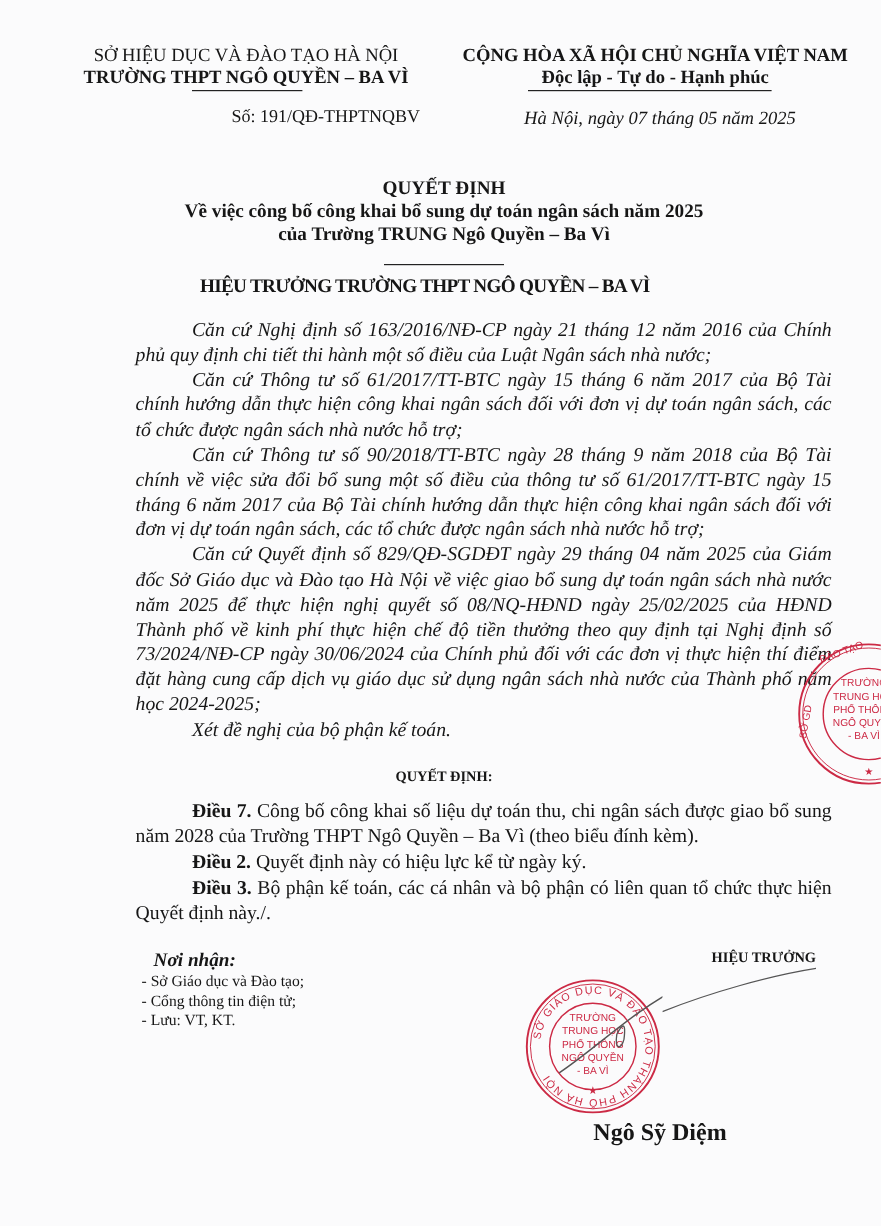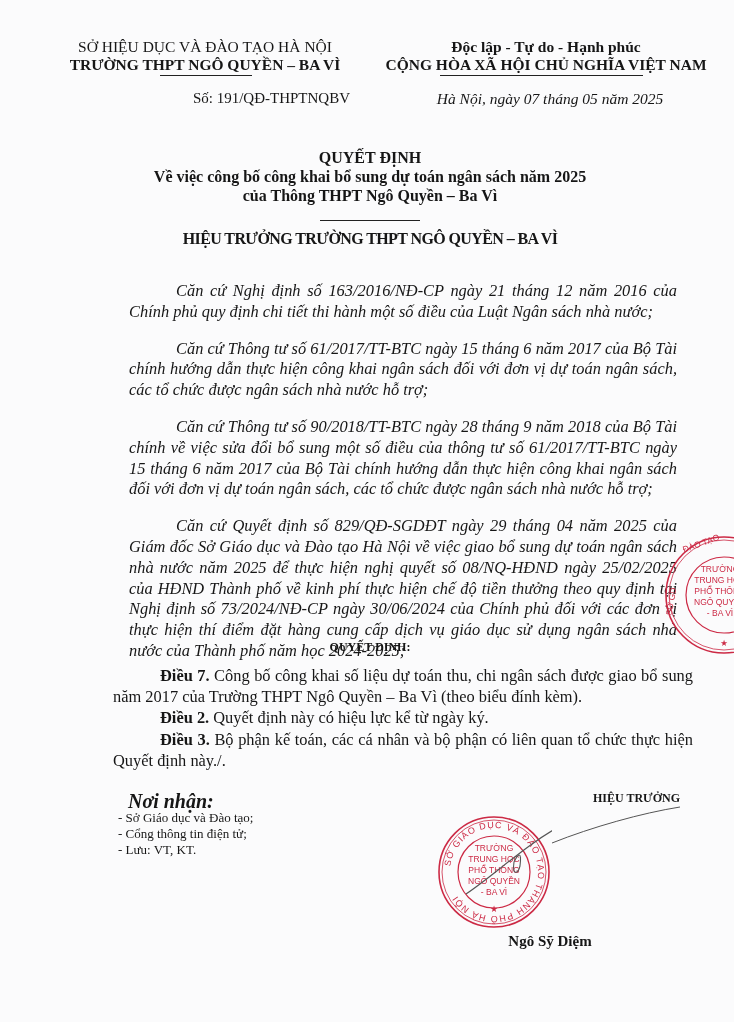--- a/index.html
+++ b/index.html
@@ -9,66 +9,67 @@
   }
   .abs { position: absolute; }
   .b { font-weight: bold; }
   .i { font-style: italic; }
   .hdr-left { left: 60px; width: 290px; top: 38px; font-size: 15.5px; line-height: 18px; text-align: center; }
   .hdr-right { left: 360px; width: 372px; top: 38px; font-size: 15.5px; line-height: 18px; text-align: center; }
   .rule { position: absolute; height: 1px; background: #222; }
   .so { left: 60px; width: 290px; top: 90px; font-size: 15px; text-align: right; }
   .date { left: 380px; width: 340px; top: 90px; font-size: 15.5px; text-align: center; }
   .title { left: 60px; width: 620px; top: 148px; font-size: 16px; line-height: 19px; text-align: center; font-weight: bold; }
-  .authority { left: 60px; width: 620px; top: 230px; font-size: 16px; text-align: center; font-weight: bold; letter-spacing: -0.6px; }
+  .authority { left: 44px; width: 620px; top: 230px; font-size: 16px; text-align: center; font-weight: bold; letter-spacing: -0.6px; }
   .body { left: 113px; width: 580px; top: 265px; font-size: 16.4px; line-height: 20.8px; font-style: italic; text-align: justify; }
-  .body p { margin: 16px; text-indent: 47px; }
+  .body p { margin: 0; text-indent: 47px; }
   .qd2 { left: 60px; width: 620px; top: 640px; font-size: 12px; text-align: center; font-weight: bold; }
   .articles { left: 113px; width: 580px; top: 665px; font-size: 16.4px; line-height: 21.2px; text-align: justify; }
   .articles p { margin: 0; text-indent: 47px; }
   .recipients { left: 118px; top: 793px; font-size: 13px; line-height: 16px; }
-  .recipients .head { font-size: 20px; font-weight: bold; font-style: italic; margin-left: 10px; margin-bottom: 1px; }
+  .recipients .head { font-size: 16px; font-weight: bold; font-style: italic; margin-left: 10px; margin-bottom: 1px; }
   .signer-title { left: 420px; width: 260px; top: 791px; font-size: 12px; text-align: right; font-weight: bold; }
-  .signer-name { left: 420px; width: 260px; top: 933px; font-size: 15px; text-align: center; font-weight: bold; }
+  .signer-name { left: 420px; width: 260px; top: 933px; font-size: 20px; text-align: center; font-weight: bold; }
 </style>
 </head>
 <body>
 
 <div class="abs hdr-left">
   <div>SỞ HIỆU DỤC VÀ ĐÀO TẠO HÀ NỘI</div>
   <div class="b">TRƯỜNG THPT NGÔ QUYỀN – BA VÌ</div>
 </div>
 <div class="rule" style="left:160px; width:92px; top:75px;"></div>
 <div class="abs so">Số:  191/QĐ-THPTNQBV</div>
 
 <div class="abs hdr-right">
+  <div class="b">CỘNG HÒA XÃ HỘI CHỦ NGHĨA VIỆT NAM</div>
   <div class="b">Độc lập - Tự do - Hạnh phúc</div>
-  <div class="b">CỘNG HÒA XÃ HỘI CHỦ NGHĨA VIỆT NAM</div>
 </div>
 <div class="rule" style="left:440px; width:203px; top:75px;"></div>
 <div class="abs date i">Hà Nội, ngày  07  tháng 05  năm 2025</div>
 
 <div class="abs title">
   <div>QUYẾT ĐỊNH</div>
   <div>Về việc công bố công khai bổ sung dự toán ngân sách năm 2025</div>
-  <div>của Thông THPT Ngô Quyền – Ba Vì</div>
+  <div>của Trường TRUNG Ngô Quyền – Ba Vì</div>
 </div>
 <div class="rule" style="left:320px; width:100px; top:220px;"></div>
 <div class="abs authority">HIỆU TRƯỞNG TRƯỜNG THPT NGÔ QUYỀN – BA VÌ</div>
 
 <div class="abs body">
   <p>Căn cứ Nghị định số 163/2016/NĐ-CP ngày 21 tháng 12 năm 2016 của Chính phủ quy định chi tiết thi hành một số điều của Luật Ngân sách nhà nước;</p>
   <p>Căn cứ Thông tư số 61/2017/TT-BTC ngày 15 tháng 6 năm 2017 của Bộ Tài chính hướng dẫn thực hiện công khai ngân sách đối với đơn vị dự toán ngân sách, các tổ chức được ngân sách nhà nước hỗ trợ;</p>
   <p>Căn cứ Thông tư số 90/2018/TT-BTC ngày 28 tháng 9 năm 2018 của Bộ Tài chính về việc sửa đổi bổ sung một số điều của thông tư số 61/2017/TT-BTC ngày 15 tháng 6 năm 2017 của Bộ Tài chính hướng dẫn thực hiện công khai ngân sách đối với đơn vị dự toán ngân sách, các tổ chức được ngân sách nhà nước hỗ trợ;</p>
   <p>Căn cứ Quyết định số 829/QĐ-SGDĐT ngày 29 tháng 04 năm 2025 của Giám đốc Sở Giáo dục và Đào tạo Hà Nội về việc giao bổ sung dự toán ngân sách nhà nước năm 2025 để thực hiện nghị quyết số 08/NQ-HĐND ngày 25/02/2025 của HĐND Thành phố về kinh phí thực hiện chế độ tiền thưởng theo quy định tại Nghị định số 73/2024/NĐ-CP ngày 30/06/2024 của Chính phủ đối với các đơn vị thực hiện thí điểm đặt hàng cung cấp dịch vụ giáo dục sử dụng ngân sách nhà nước của Thành phố năm học 2024-2025;</p>
+  <p>Xét đề nghị của bộ phận kế toán.</p>
 </div>
 
 <div class="abs qd2">QUYẾT ĐỊNH:</div>
 <div class="abs articles">
-  <p><b>Điều 7.</b><span> Công bố công khai số liệu dự toán thu, chi ngân sách được giao bổ sung năm 2017 của Trường THPT Ngô Quyền – Ba Vì (theo biểu đính kèm).</span></p>
+  <p><b>Điều 7.</b><span> Công bố công khai số liệu dự toán thu, chi ngân sách được giao bổ sung năm 2028 của Trường THPT Ngô Quyền – Ba Vì (theo biểu đính kèm).</span></p>
   <p><b>Điều 2.</b><span> Quyết định này có hiệu lực kể từ ngày ký.</span></p>
   <p><b>Điều 3.</b><span> Bộ phận kế toán, các cá nhân và bộ phận có liên quan tổ chức thực hiện Quyết định này./.</span></p>
 </div>
 
 <div class="abs recipients">
   <div class="head">Nơi nhận:</div>
   <div>- Sở Giáo dục và Đào tạo;</div>
   <div>- Cổng thông tin điện tử;</div>
   <div>- Lưu: VT, KT.</div>
 </div>

